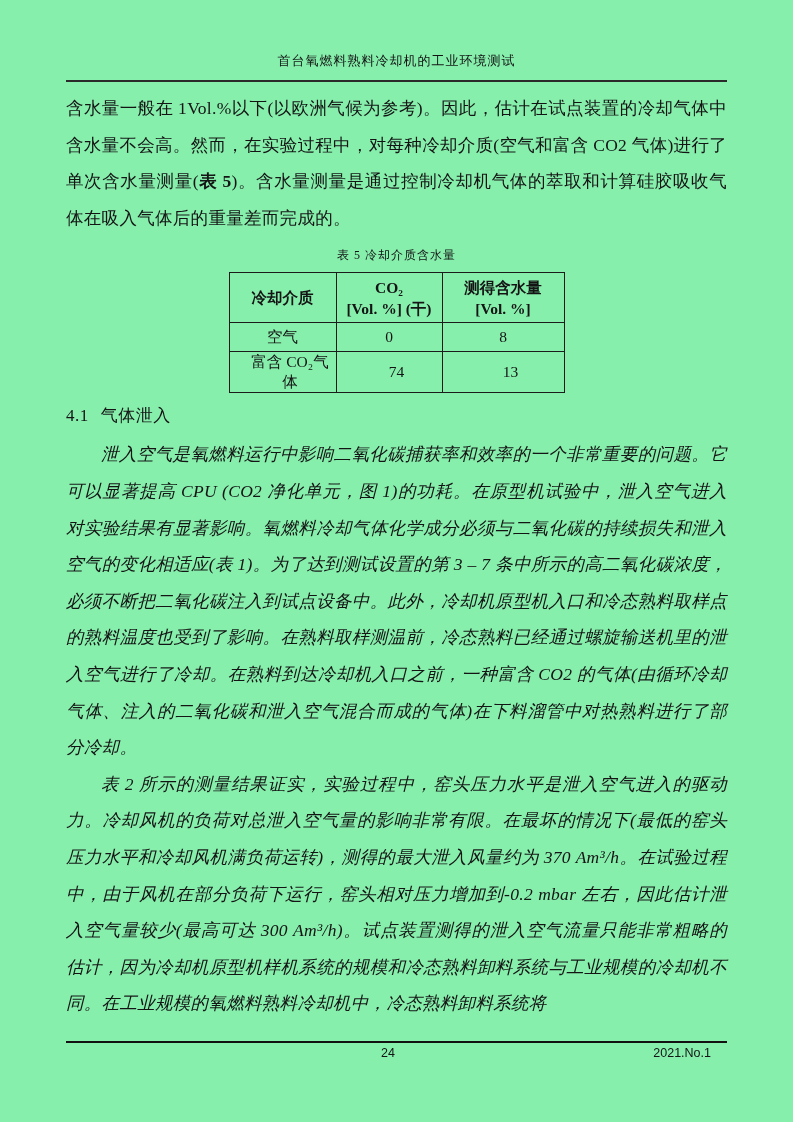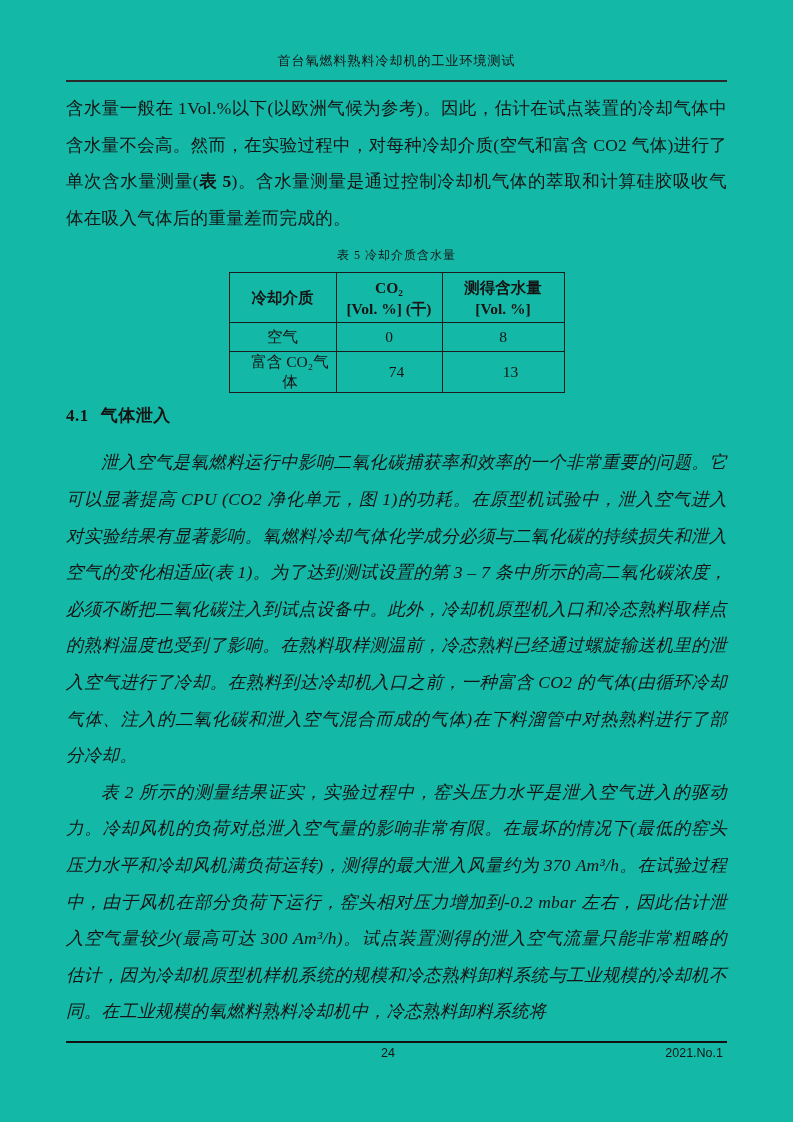--- a/index.html
+++ b/index.html
@@ -2,21 +2,21 @@
 <html><head>
 <meta charset="utf-8">
 <style>
   * { box-sizing: border-box; }
   html, body { margin: 0; padding: 0; background: #ffffff; }
   .page {
     position: relative;
     width: 793px;
     height: 1122px;
     margin: 0 auto;
-    background: #14b8a6;
+    background: #86efac;
     color: #141414;
     font-family: "Liberation Serif", "DejaVu Serif", serif;
     overflow: hidden;
     padding: 52px 66px 0 66px;
   }
   
   .running-head {
     text-align: center;
     font-size: 13px;
     line-height: 18px;
@@ -68,23 +68,23 @@
   .th-line { min-height: 0; }
   
   .h-section {
     margin: 17px 0 0 0;
     font-size: 19.5px;
     font-weight: bold;
     line-height: 26px;
     letter-spacing: 0.5px;
   }
   .h-sub {
-    margin: 11px 0 16px 0;
+    margin: 11px 0 8px 0;
     font-size: 17px;
-    font-weight: bold;
+    font-weight: normal;
     line-height: 24px;
     letter-spacing: 0.5px;
   }
   .h-num { display: inline-block; }
   .h-title { display: inline-block; margin-left: 15px; }
   .h-sub .h-title { margin-left: 12px; }
   
   .footer {
     position: absolute;
     left: 66px;
@@ -99,21 +99,21 @@
     font-size: 12.5px;
     font-family: "Liberation Sans", "DejaVu Sans", sans-serif;
   }
   .footer-page {
     position: absolute;
     left: 0; right: 17px;
     text-align: center;
   }
   .footer-issue {
     position: absolute;
-    right: 4px;
+    right: 16px;
     text-align: right;
   }
 </style>
 </head>
 <body>
 
 <div class="page">
 
   <div class="running-head">首台氧燃料熟料冷却机的工业环境测试</div>
 

